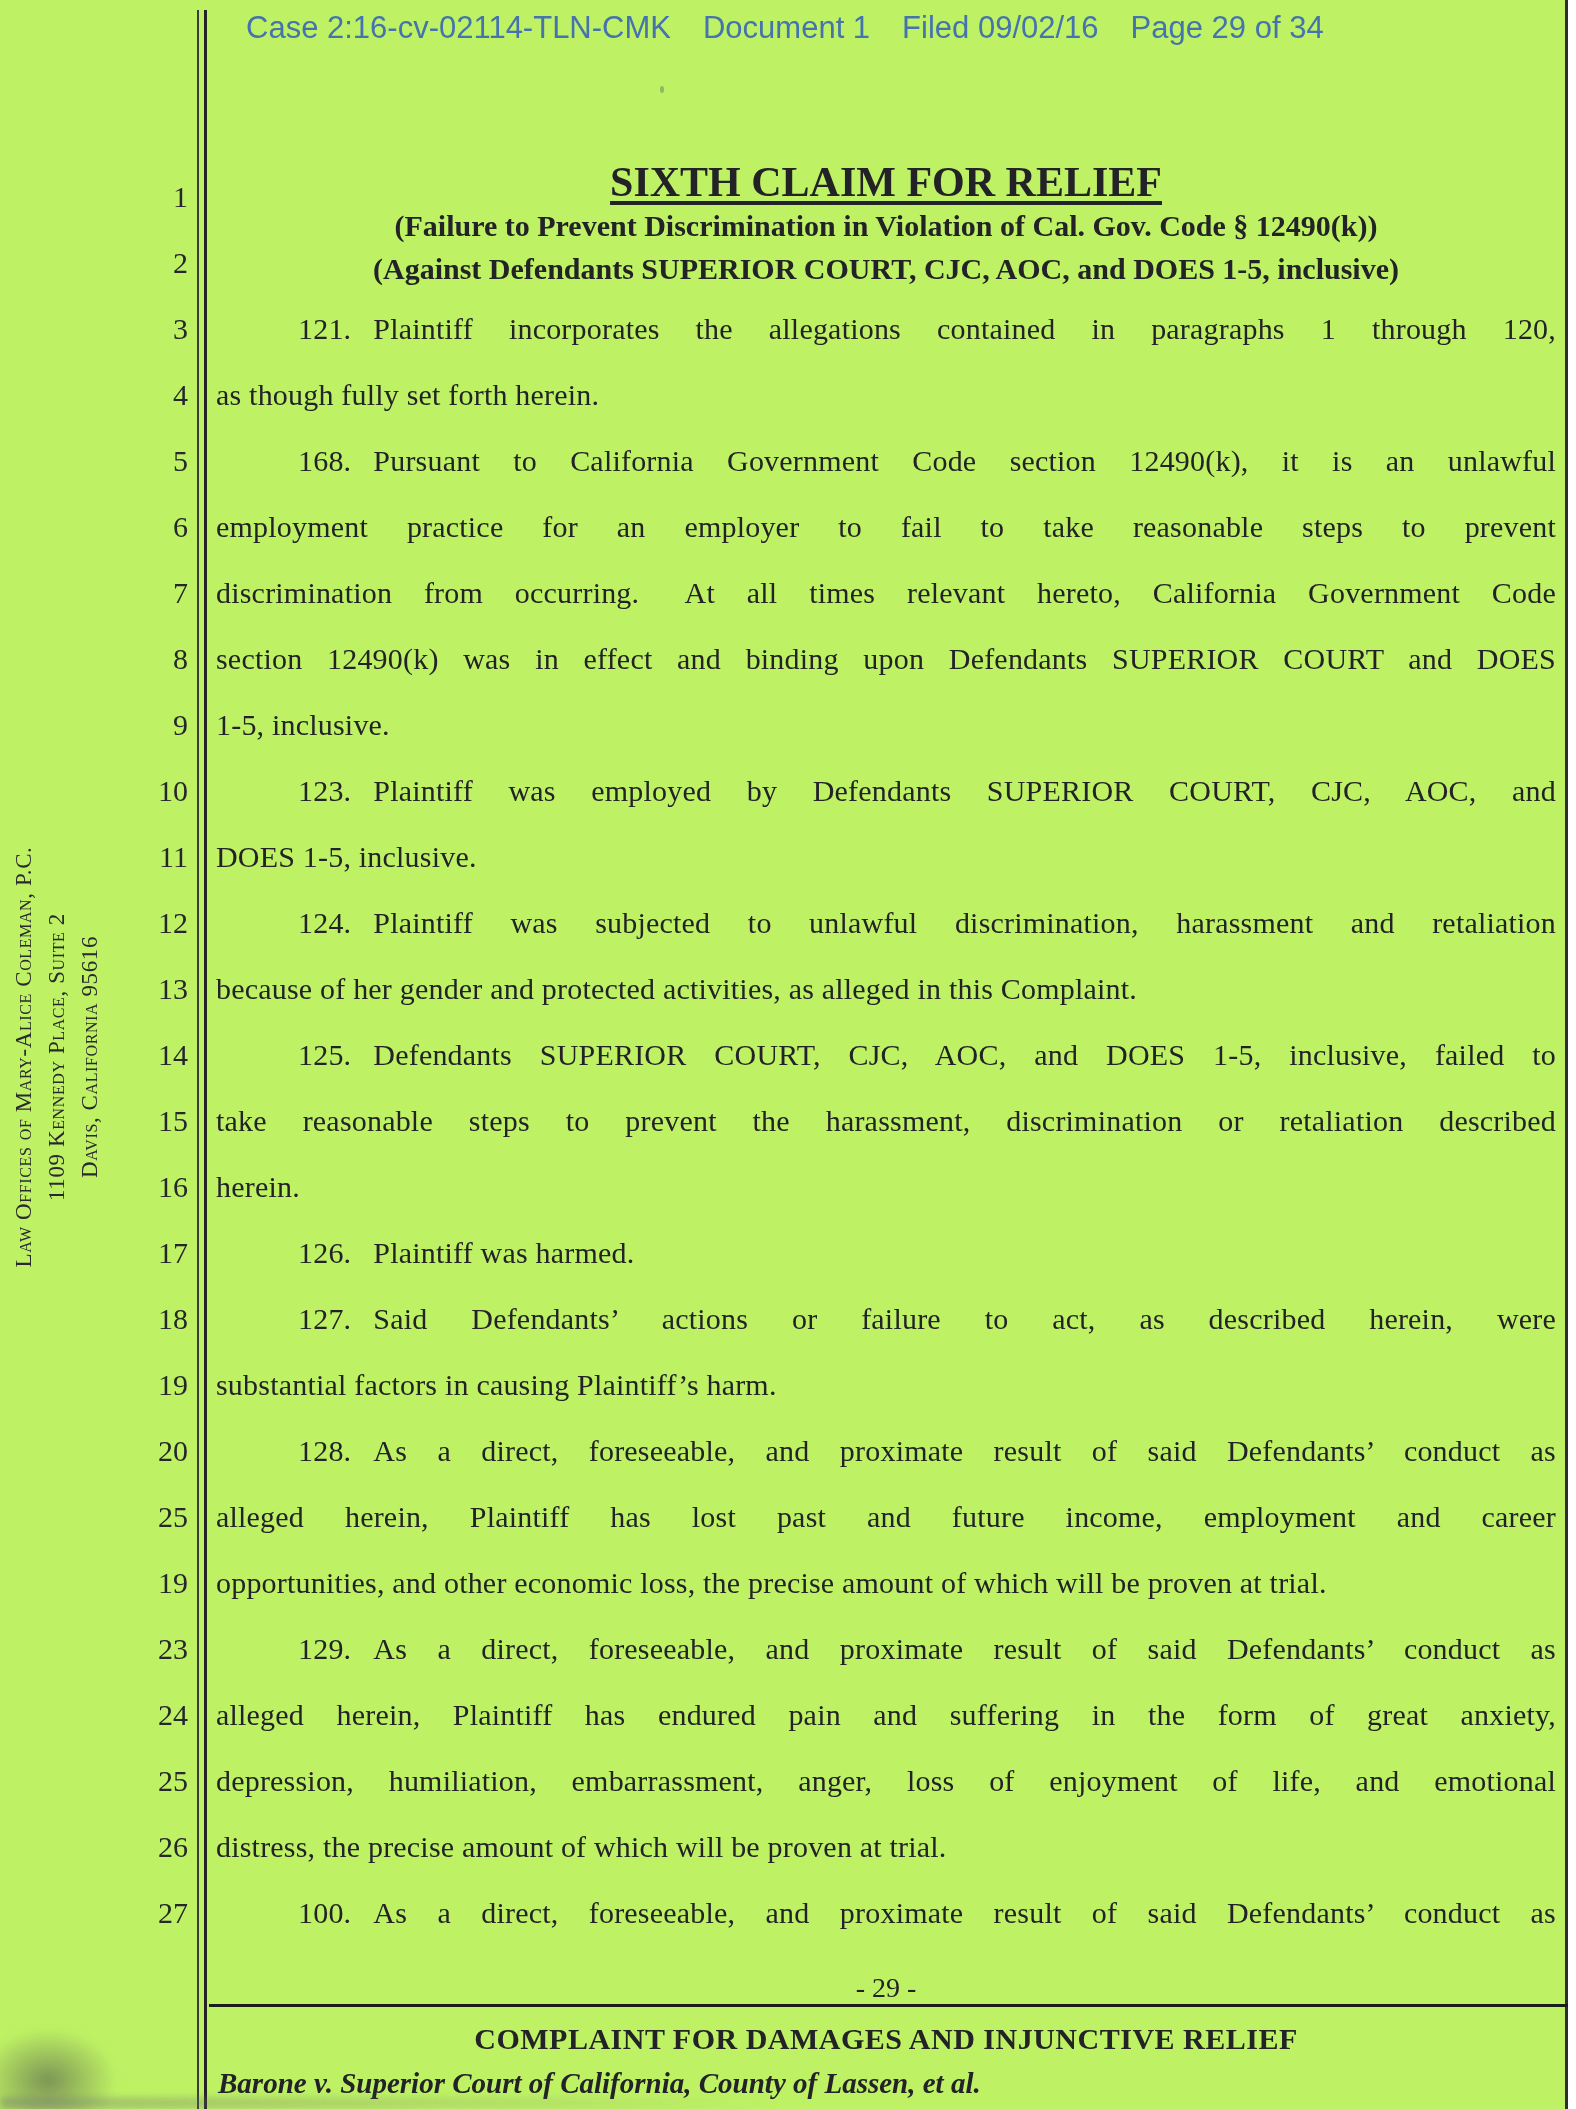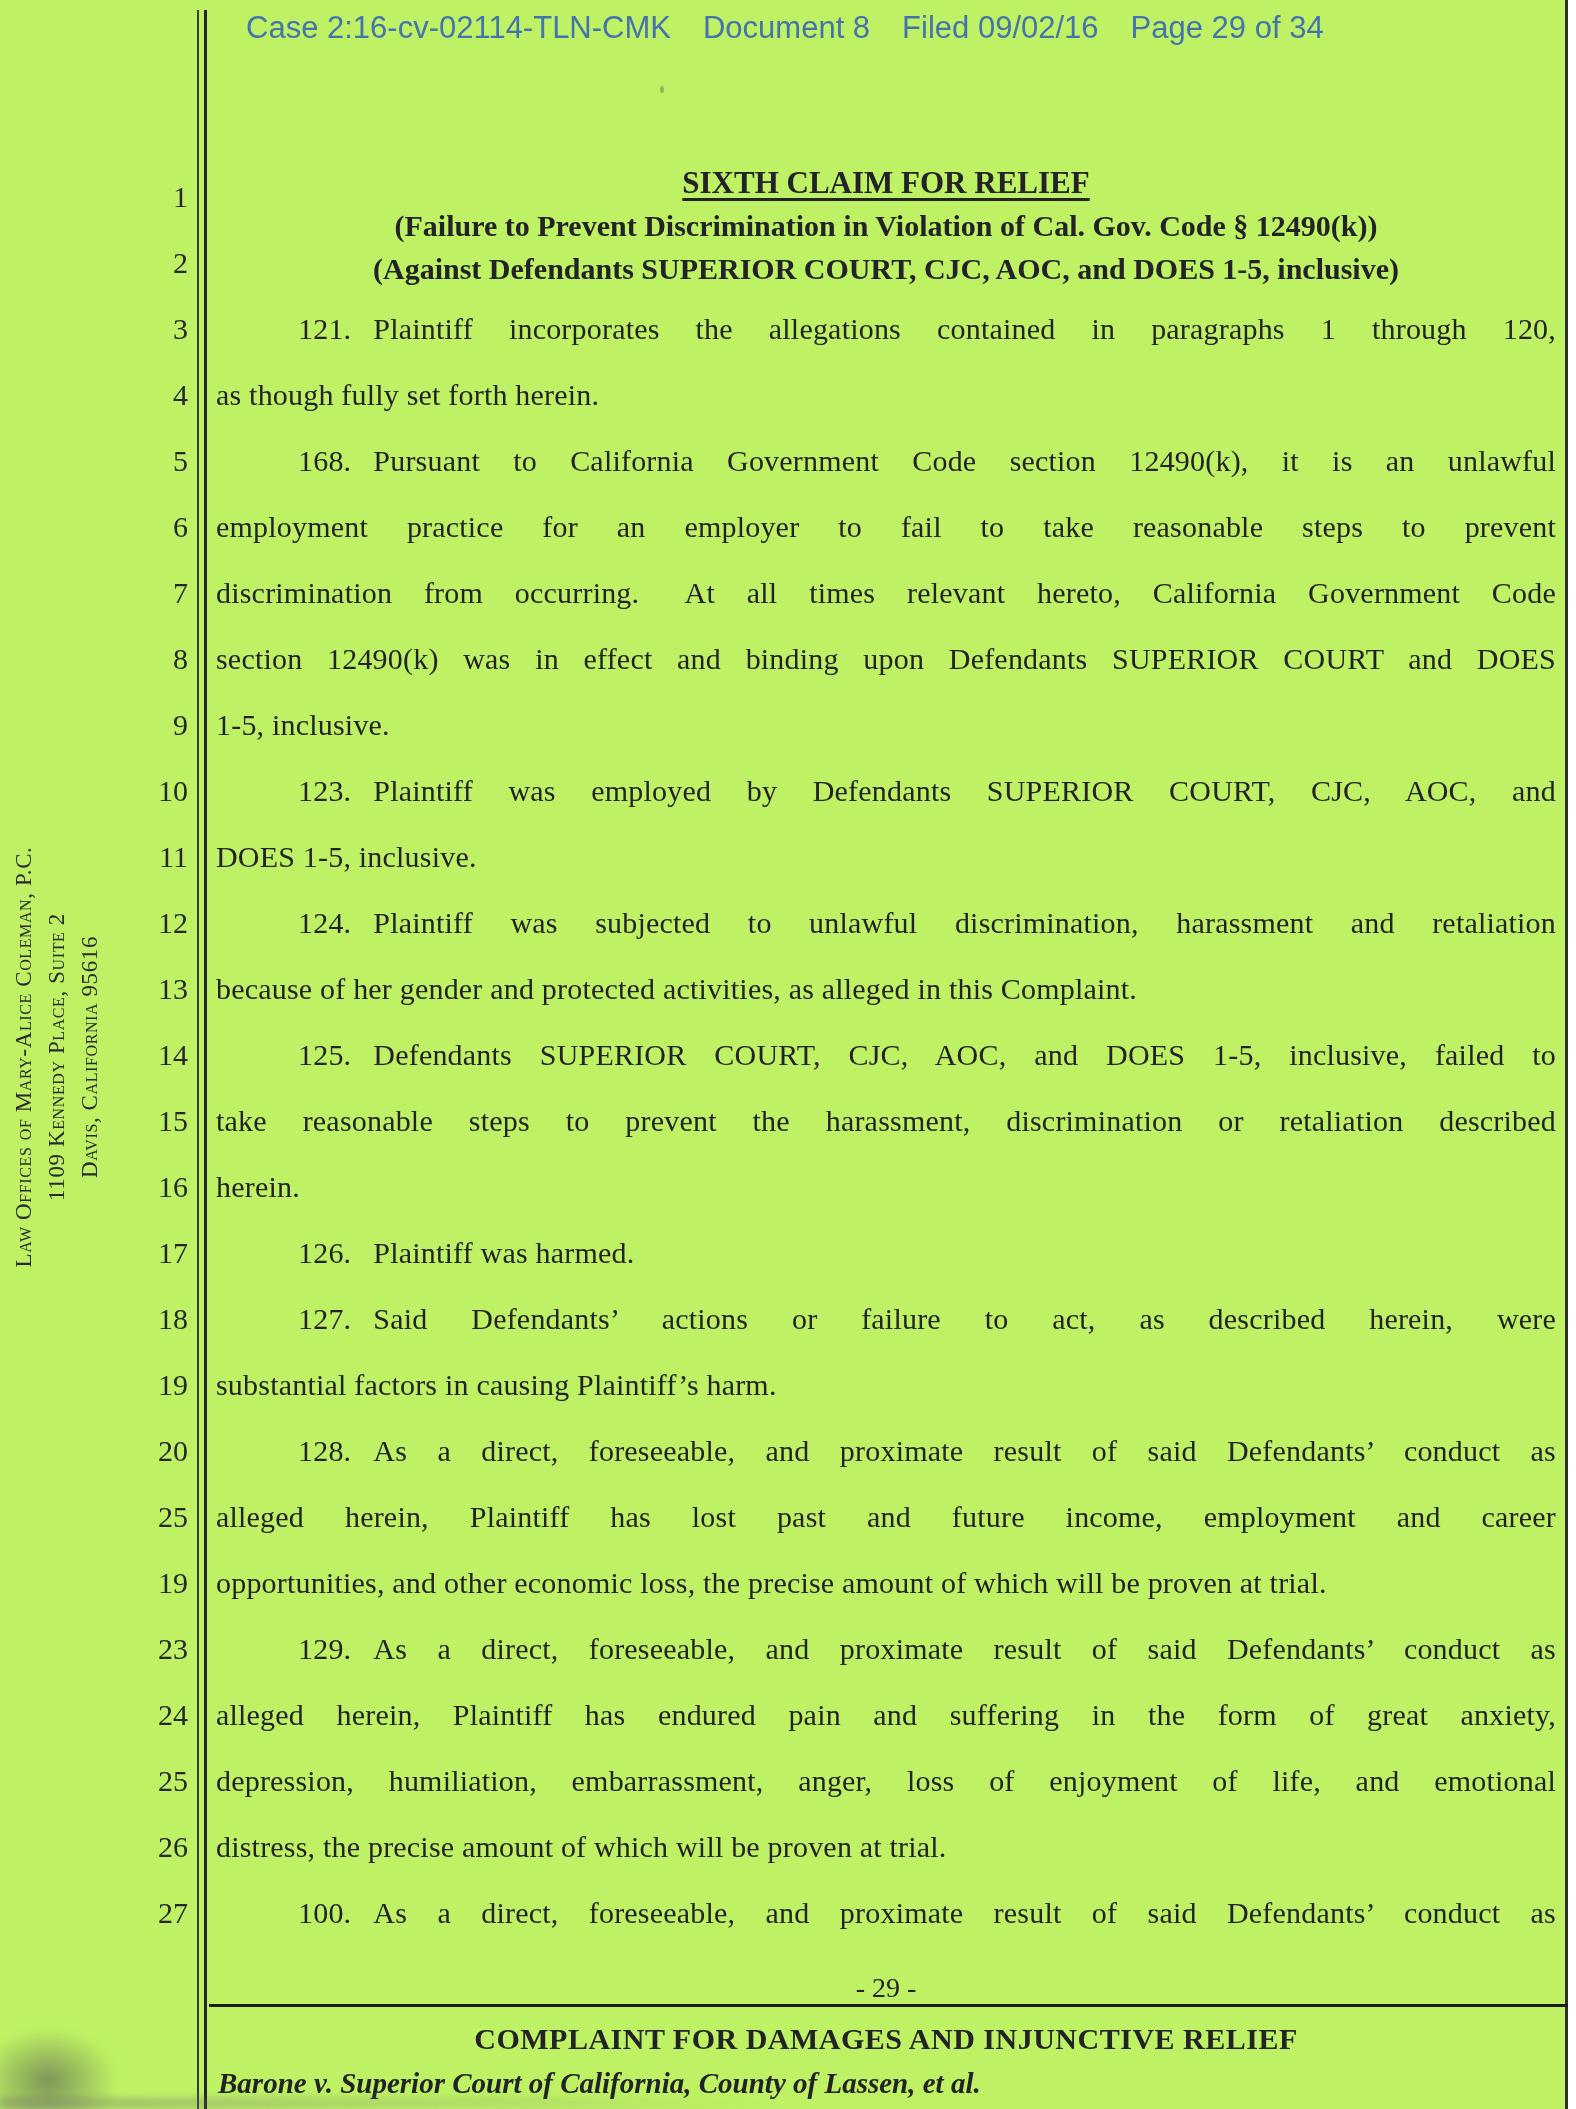--- a/index.html
+++ b/index.html
@@ -40,21 +40,21 @@
   .bline.just { white-space:normal; text-align:justify; text-align-last:justify; }
   .bline.indent { text-indent:82px; }
   .pnum { margin-right:22px; }
 
   
   .claim-title {
     position:absolute; left:216px; top:161px; width:1340px;
     text-align:center; font-weight:bold; line-height:43px; font-size:30px;
   }
   .claim-title .head {
-    font-size:31px; text-decoration:underline; text-underline-offset:5px;
+    font-size:42px; text-decoration:underline; text-underline-offset:5px;
   }
 
   
   .sidebar {
     position:absolute; left:-488px; top:1002px; width:1100px; height:110px;
     transform:rotate(-90deg);
     text-align:center; font-variant:small-caps; letter-spacing:0.6px;
     color:#2a2a2e; font-size:23px; line-height:33px;
   }
 
@@ -77,21 +77,21 @@
   }
   .speck { position:absolute; left:660px; top:86px; width:4px; height:7px; background:rgba(90,90,95,.4); border-radius:50%; }
 </style>
 </head>
 <body>
 
 <div class="page">
 
   <div class="pacer" style="color: rgb(69, 115, 173);">
     <span>Case 2:16-cv-02114-TLN-CMK</span>
-    <span>Document 8</span>
+    <span>Document 1</span>
     <span>Filed 09/02/16</span>
     <span>Page 29 of 34</span>
   </div>
 
   <div class="vrule-a"></div>
   <div class="vrule-b"></div>
   <div class="vrule-r"></div>
 
   <div class="sidebar">
     <div>Law Offices of Mary-Alice Coleman, P.C.</div>

